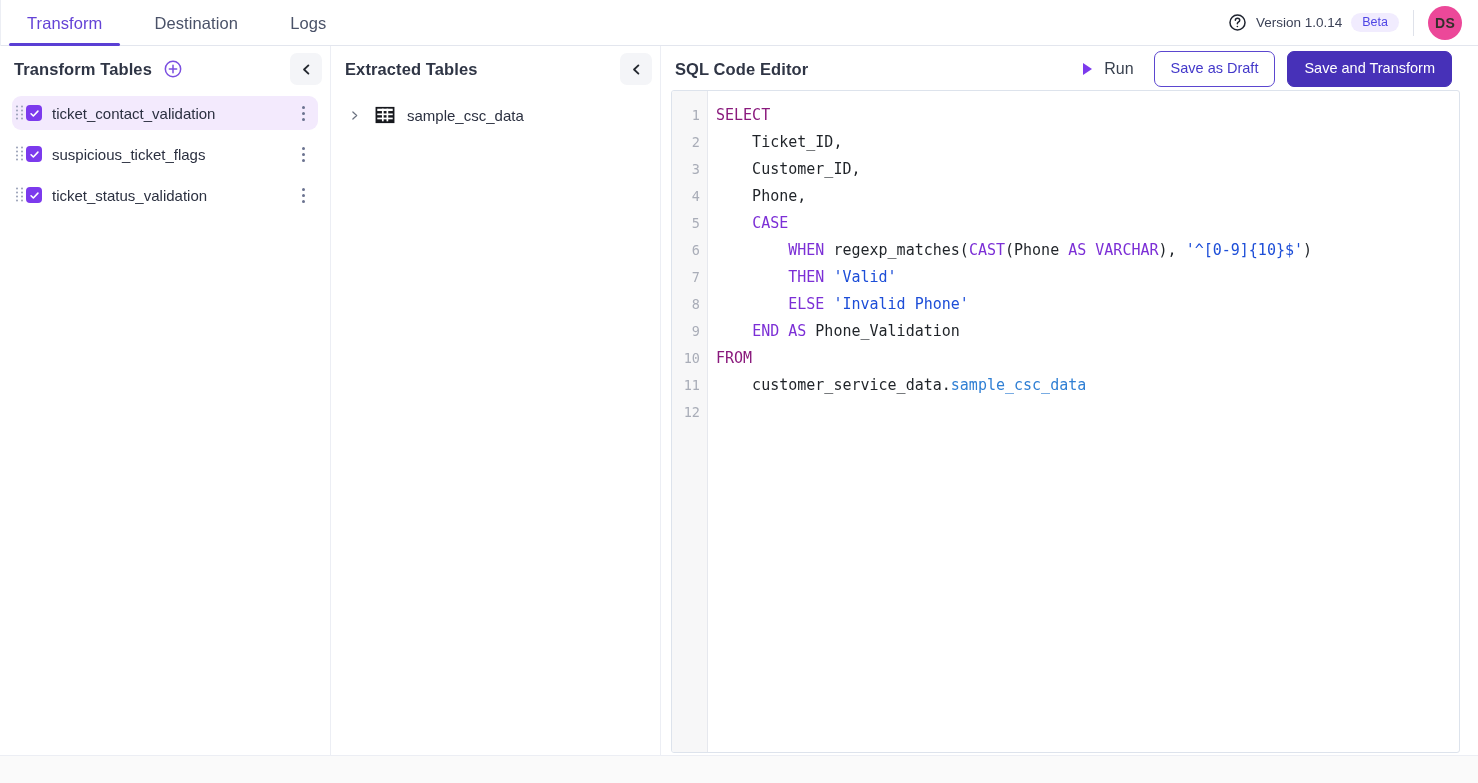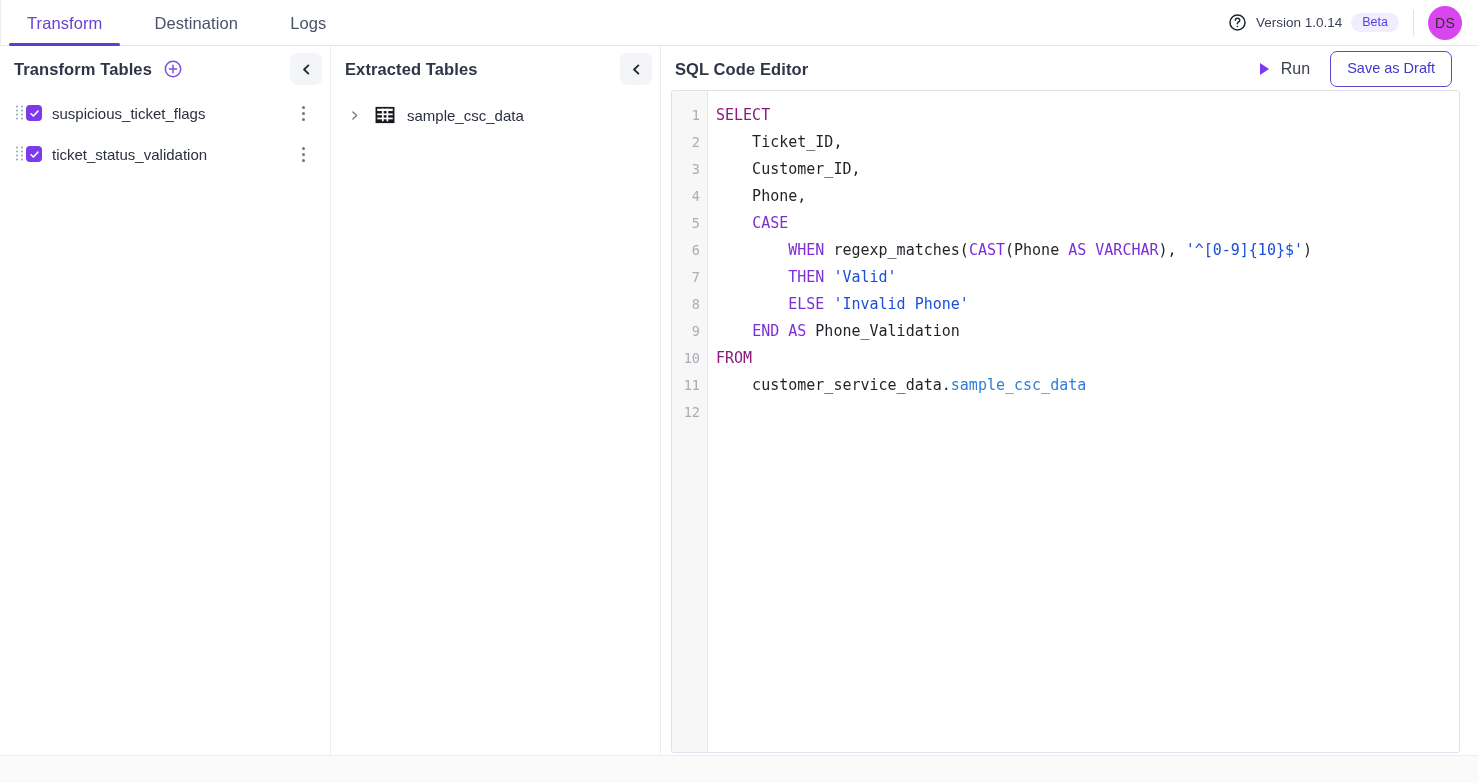--- a/index.html
+++ b/index.html
@@ -32,22 +32,22 @@
   .topbar-spacer { flex: 1; }
   .topright { display: flex; align-items: center; gap: 9px; padding-right: 16px; }
   .help-icon { width: 19px; height: 19px; display: block; }
   .version-text { font-size: 13.5px; color: #3c4257; white-space: nowrap; }
   .beta-badge {
     font-size: 12.5px; color: #4f46e5; background: #f1ecfe;
     border-radius: 11px; padding: 3px 11px 4px; line-height: 1;
   }
   .vsep { width: 1px; height: 26px; background: #dfe2ea; margin: 0 5px; }
   .avatar {
-    width: 34px; height: 34px; border-radius: 50%; background: #d946ef;
-    color: #33302b; font-size: 14px; font-weight: normal;
+    width: 34px; height: 34px; border-radius: 50%; background: #ec4899;
+    color: #33302b; font-size: 14px; font-weight: bold;
     display: flex; align-items: center; justify-content: center;
     letter-spacing: .3px;
   }
 
   
   .panels {
     position: absolute; left: 0; top: 46px; width: 1478px; height: 737px;
     display: flex; background: #ffffff;
   }
 
@@ -201,20 +201,43 @@
         </span>
         <div class="collapse-btn">
           <svg class="chev-left" viewBox="0 0 24 24" fill="none" stroke="#23272f" stroke-width="3.4" stroke-linecap="round" stroke-linejoin="round">
             <path d="M15.5 4.5 7.5 12l8 7.5"></path>
           </svg>
         </div>
       </div>
 
       <div class="tt-list">
 
+        <div class="tt-row selected">
+          <span class="drag-handle">
+            <i></i>
+              <i></i>
+              <i></i>
+              <i></i>
+              <i></i>
+              <i></i>
+              <i></i>
+              <i></i>
+          </span>
+          <span class="cbox">
+            <svg viewBox="0 0 24 24" fill="none" stroke="#ffffff" stroke-width="3.4" stroke-linecap="round" stroke-linejoin="round">
+                <path d="M4.5 12.5 9.5 17.5 19.5 6.8"></path>
+              </svg>
+          </span>
+          <span class="tt-label">ticket_contact_validation</span>
+          <span class="kebab">
+              <i></i>
+              <i></i>
+              <i></i>
+            </span>
+        </div>
 
         <div class="tt-row">
           <span class="drag-handle">
             <i></i>
               <i></i>
               <i></i>
               <i></i>
               <i></i>
               <i></i>
               <i></i>
@@ -293,20 +316,21 @@
 
     <div class="panel-editor">
       <div class="panel-head">
         <span class="panel-title editor">SQL Code Editor</span>
         <div class="ed-actions">
           <div class="run-btn">
             <span class="run-tri"></span>
             <span>Run</span>
           </div>
           <button class="btn btn-draft">Save as Draft</button>
+          <button class="btn btn-primary">Save and Transform</button>
         </div>
       </div>
 
       <div class="editor-box">
         <div class="gutter">
           <div>1</div>
           <div>2</div>
           <div>3</div>
           <div>4</div>
           <div>5</div>

